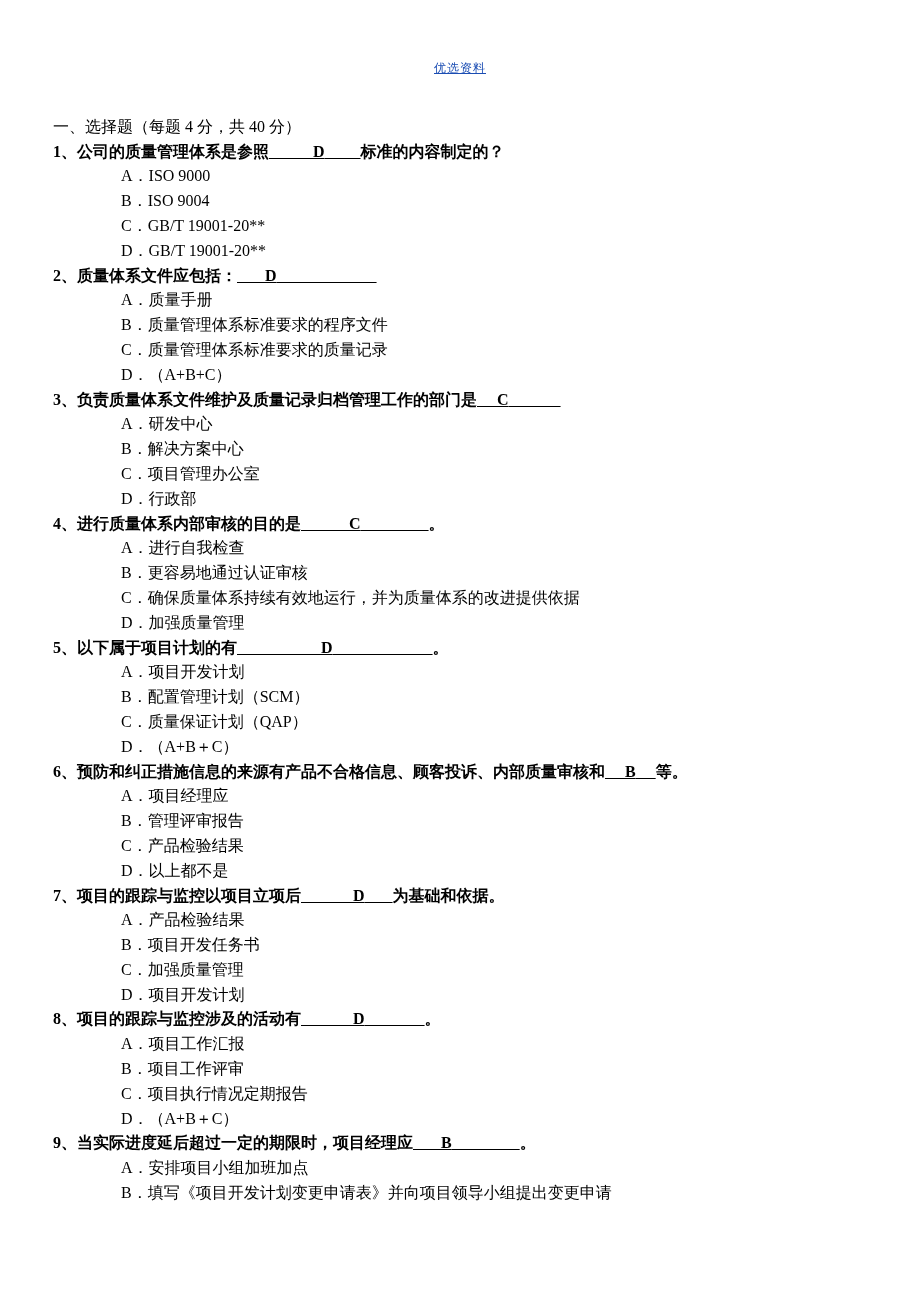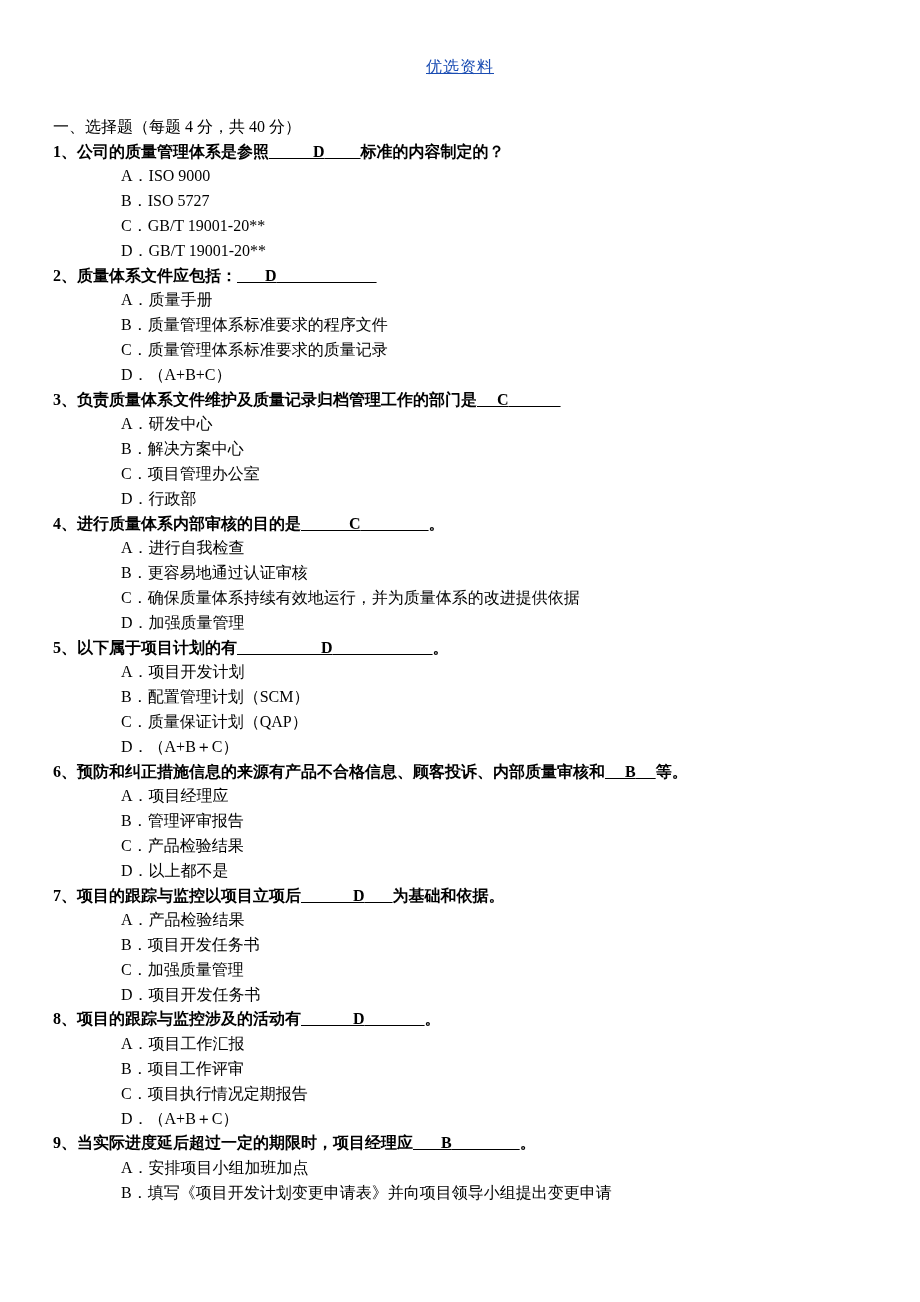--- a/index.html
+++ b/index.html
@@ -17,21 +17,21 @@
       line-height: 1.55;
     }
     .page-header {
       text-align: center;
       padding-top: 55px;
       padding-bottom: 35px;
     }
     .page-header-text {
       color: #1b4db3;
       text-decoration: underline;
-      font-size: 16px;
+      font-size: 12px;
       letter-spacing: 1px;
     }
     .content {
       padding-left: 53px;
       padding-right: 80px;
     }
     .section-title {
       margin-bottom: 0;
     }
     .question {
@@ -64,21 +64,21 @@
 </div>
 
 <div class="content">
 
   <div class="section-title">一、选择题（每题 4 分，共 40 分）</div>
 
   <div class="question">
     <div class="question-stem"><span>1、公司的质量管理体系是参照</span><span class="blank">           </span><span class="answer">D</span><span class="blank">         </span><span>标准的内容制定的？</span></div>
     <div class="options">
       <div class="option">A．ISO 9000</div>
-      <div class="option">B．ISO 5727</div>
+      <div class="option">B．ISO 9004</div>
       <div class="option">C．GB/T 19001-20**</div>
       <div class="option">D．GB/T 19001-20**</div>
     </div>
   </div>
 
   <div class="question">
     <div class="question-stem"><span>2、质量体系文件应包括：</span><span class="blank">       </span><span class="answer">D</span><span class="blank">                         </span></div>
     <div class="options">
       <div class="option">A．质量手册</div>
       <div class="option">B．质量管理体系标准要求的程序文件</div>
@@ -126,21 +126,21 @@
       <div class="option">D．以上都不是</div>
     </div>
   </div>
 
   <div class="question">
     <div class="question-stem"><span>7、项目的跟踪与监控以项目立项后</span><span class="blank">             </span><span class="answer">D</span><span class="blank">       </span><span>为基础和依据。</span></div>
     <div class="options">
       <div class="option">A．产品检验结果</div>
       <div class="option">B．项目开发任务书</div>
       <div class="option">C．加强质量管理</div>
-      <div class="option">D．项目开发任务书</div>
+      <div class="option">D．项目开发计划</div>
     </div>
   </div>
 
   <div class="question">
     <div class="question-stem"><span>8、项目的跟踪与监控涉及的活动有</span><span class="blank">             </span><span class="answer">D</span><span class="blank">               </span><span>。</span></div>
     <div class="options">
       <div class="option">A．项目工作汇报</div>
       <div class="option">B．项目工作评审</div>
       <div class="option">C．项目执行情况定期报告</div>
       <div class="option">D．（A+B＋C）</div>

